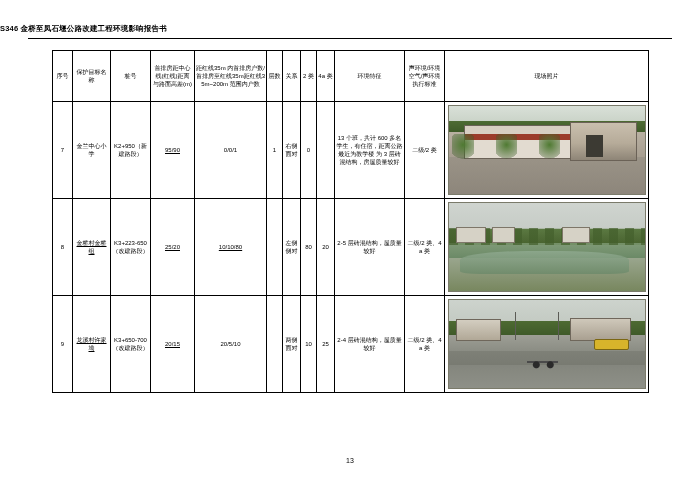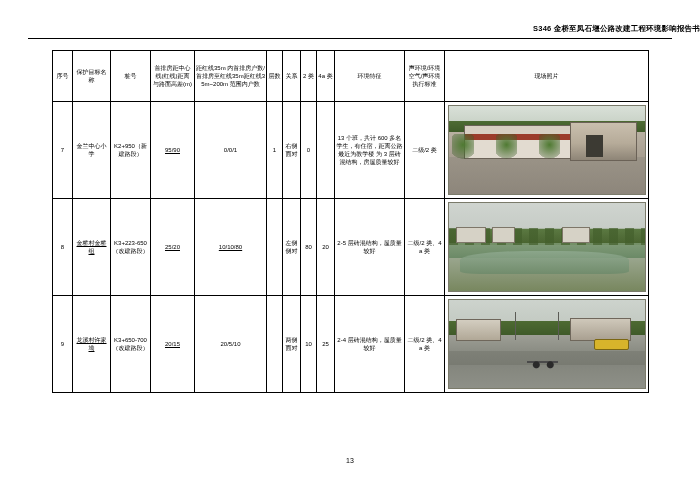--- a/index.html
+++ b/index.html
@@ -18,21 +18,21 @@
     position: relative;
     width: 700px;
     height: 495px;
     box-sizing: border-box;
   }
   .doc-header {
     position: absolute;
     top: 24px;
     left: 0;
     width: 700px;
-    text-align: right;
+    text-align: left;
     font-size: 7.5px;
     font-weight: bold;
     letter-spacing: 0.2px;
     color: #000;
   }
   .header-rule {
     position: absolute;
     top: 38px;
     left: 28px;
     width: 644px;

